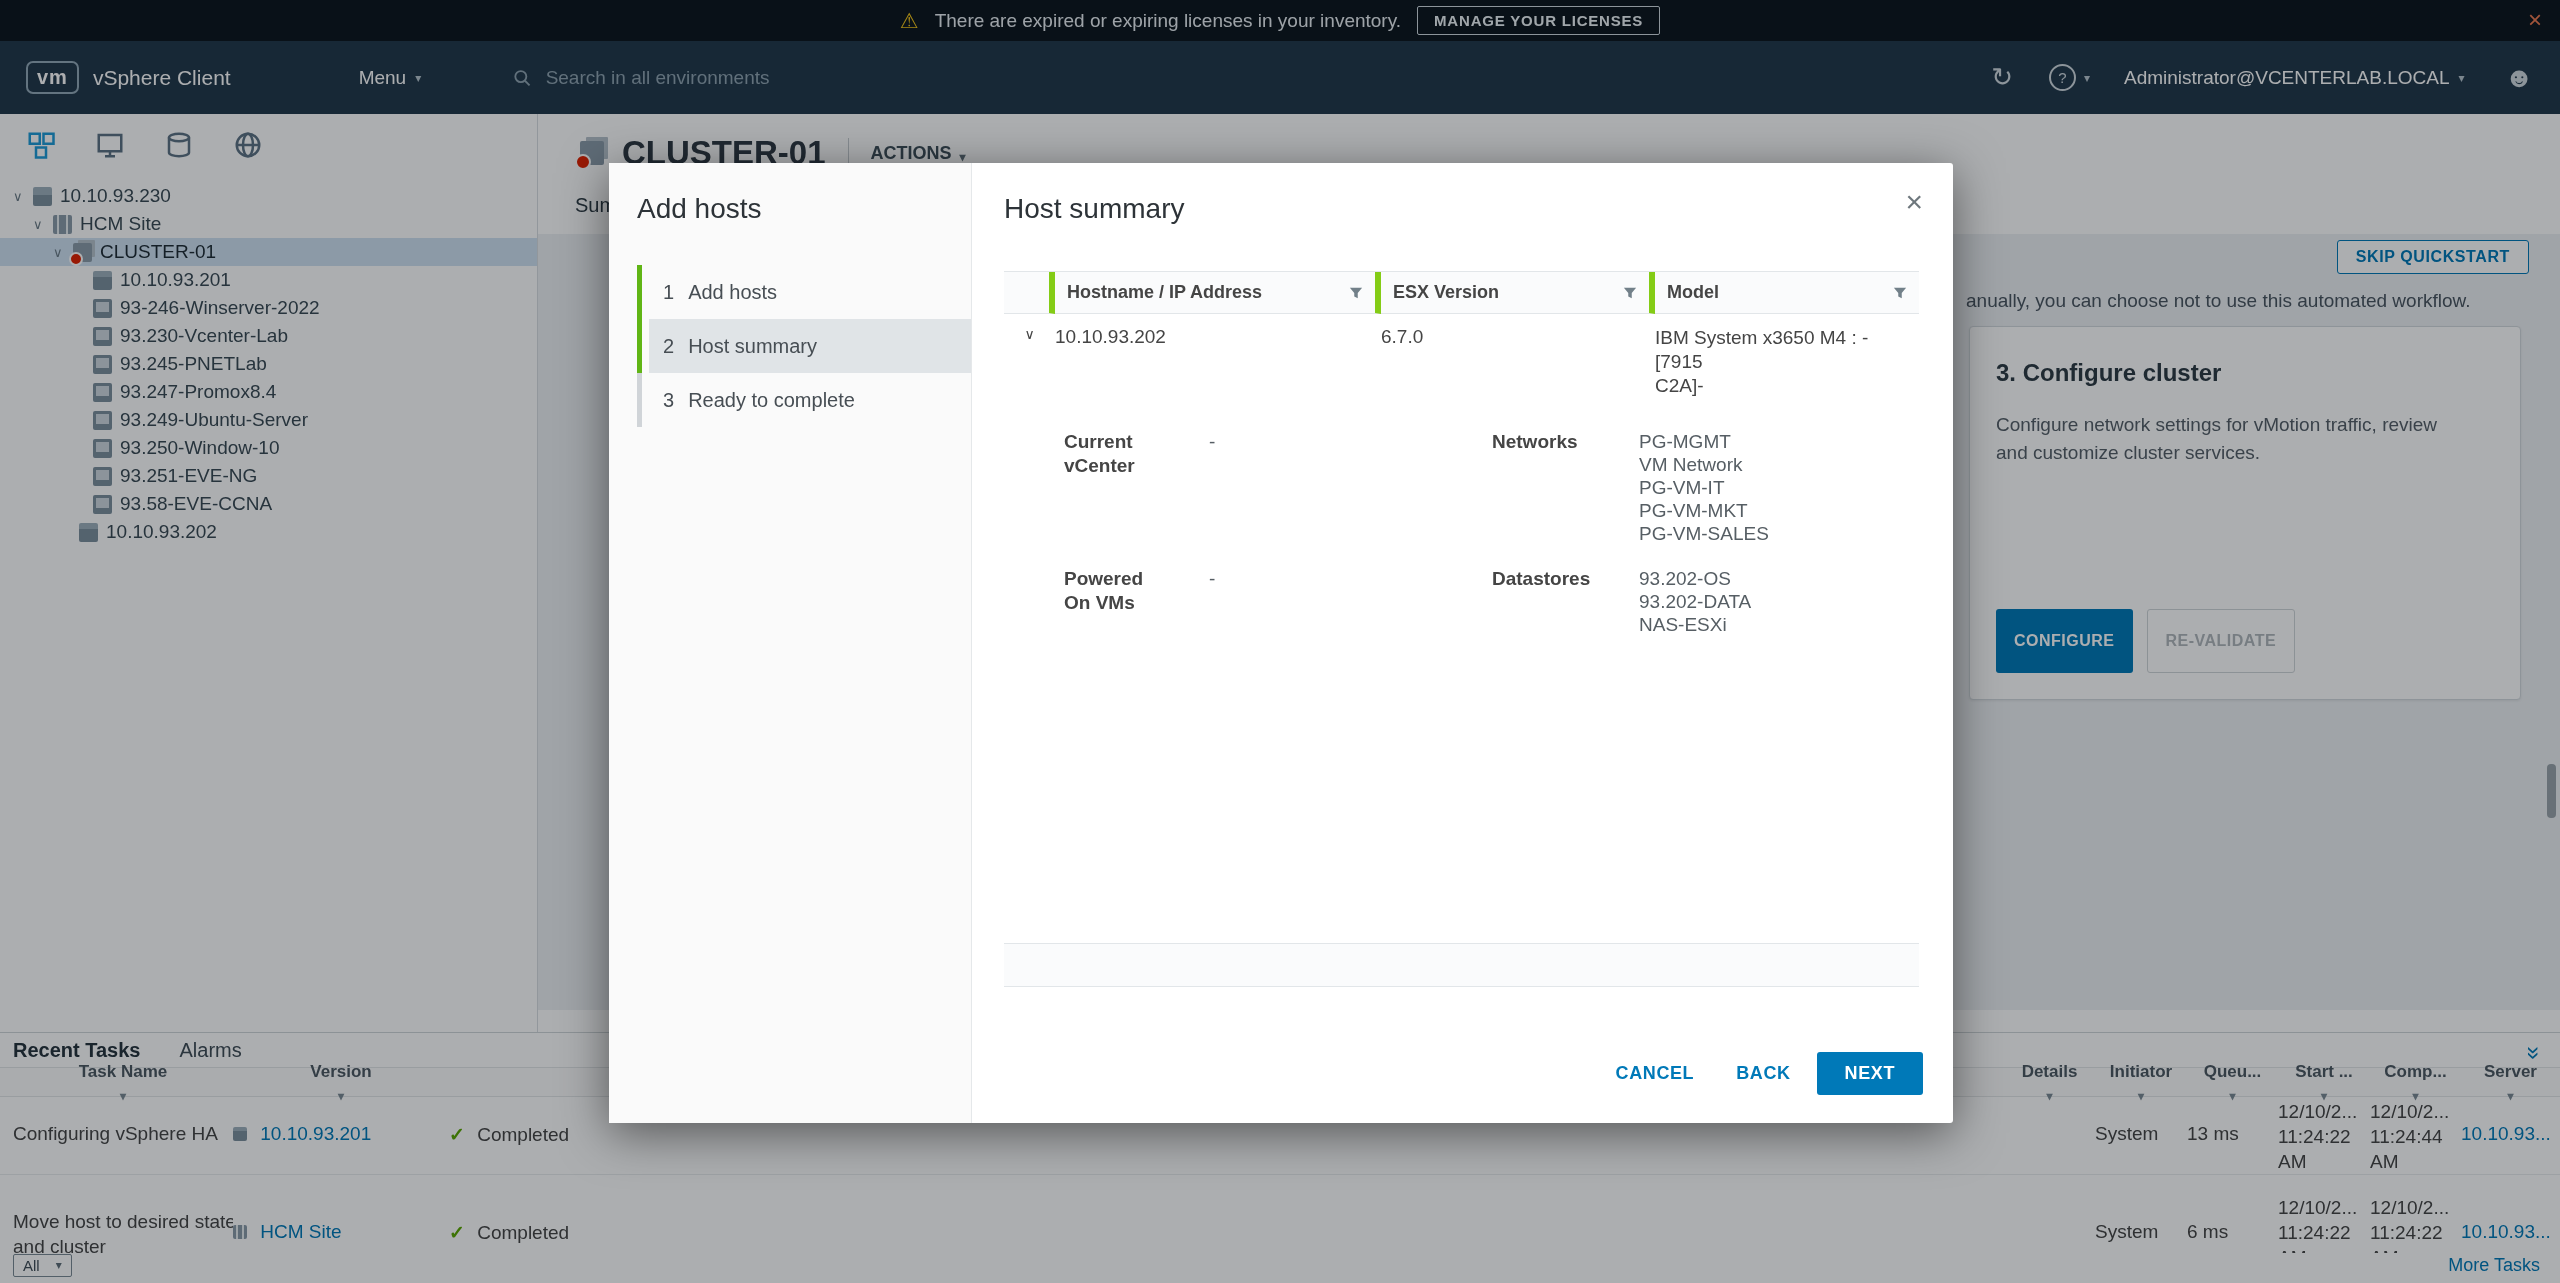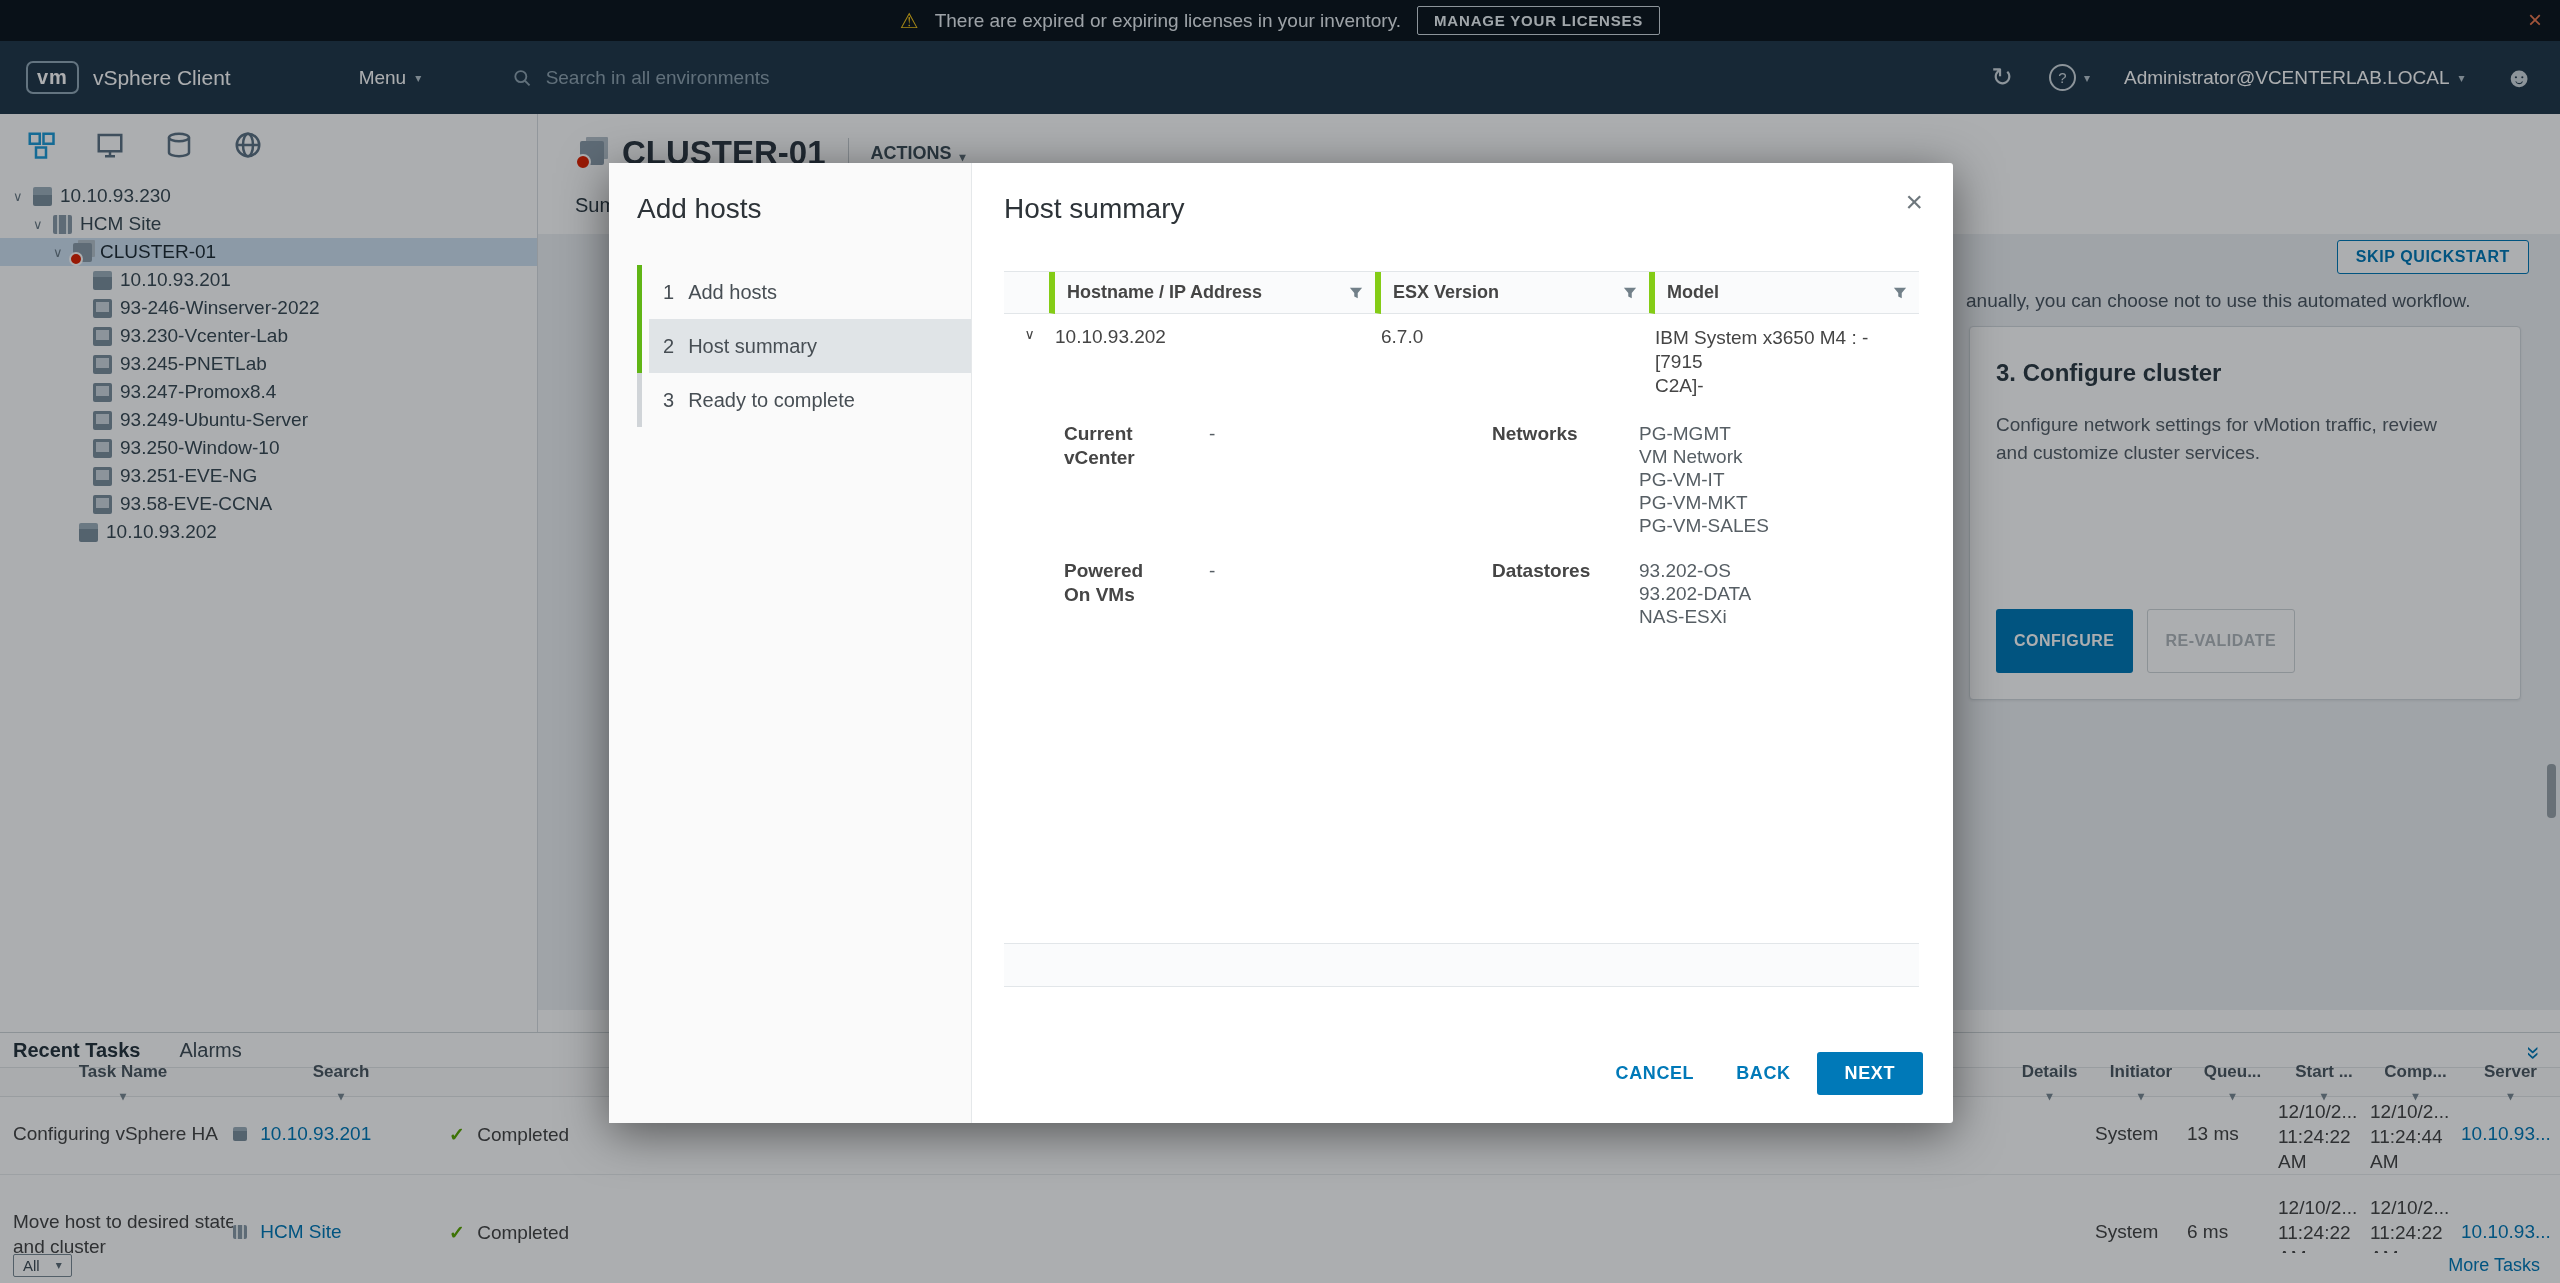--- a/index.html
+++ b/index.html
@@ -134,21 +134,21 @@
   .htable{margin-top:46px;height:673px;border-top:1px solid #e2e6e9;border-bottom:1px solid #e2e6e9;
           display:flex;flex-direction:column;box-sizing:border-box;}
   .hgrid{display:grid;grid-template-columns:51px 326px 274px 1fr;}
   .hth{height:42px;background:#fafbfc;border-bottom:1px solid #e2e6e9;display:flex;align-items:center;
        padding:0 12px;box-sizing:border-box;font-size:18px;font-weight:bold;color:#454545;}
   .hth.bordered{border-right:6px solid #84cc16;align-items:center;}
   .funnel{margin-left:auto;cursor:pointer;flex:none;}
   .hrow{padding-top:12px;font-size:19px;}
   .hrow .expander{text-align:center;font-size:14px;color:#454545;cursor:pointer;}
   .model-lines span{display:block;line-height:24px;padding-right:14px;}
-  .hdetails{display:grid;grid-template-columns:145px 283px 147px 1fr;padding-left:60px;margin-top:24px;
+  .hdetails{display:grid;grid-template-columns:145px 283px 147px 1fr;padding-left:60px;margin-top:32px;
             font-size:19px;}
   .hdetails + .hdetails{margin-top:22px;}
   .dlabel{font-weight:bold;color:#454545;line-height:24px;max-width:105px;}
   .dval{color:#565e64;line-height:24px;}
   .vlist span{display:block;color:#565e64;line-height:23px;}
   .grid-footer{height:42px;background:#fafbfc;border-bottom:1px solid #e2e6e9;}
   .wiz-footer{position:absolute;right:30px;bottom:28px;display:flex;align-items:center;gap:10px;}
   .btn-flat{background:transparent;border:none;color:#0079b8;font-size:18px;font-weight:bold;
             letter-spacing:.6px;padding:10px 16px;cursor:pointer;}
   .btn-next{background:#0079b8;border:none;color:#fff;font-size:18px;font-weight:bold;letter-spacing:.6px;
@@ -319,21 +319,21 @@
       <span class="task-tab active">Recent Tasks</span>
       <span class="task-tab">Alarms</span>
     </div>
     <span class="collapse">»</span>
     <div class="task-header tgrid">
       <div class="th">
         <span>Task Name</span>
         <span class="caret">▾</span>
       </div>
       <div class="th">
-        <span>Search</span>
+        <span>Version</span>
         <span class="caret">▾</span>
       </div>
       <div class="th">
         <span>Status</span>
         <span class="caret">▾</span>
       </div>
       <div class="th">
         <span>Details</span>
         <span class="caret">▾</span>
       </div>

